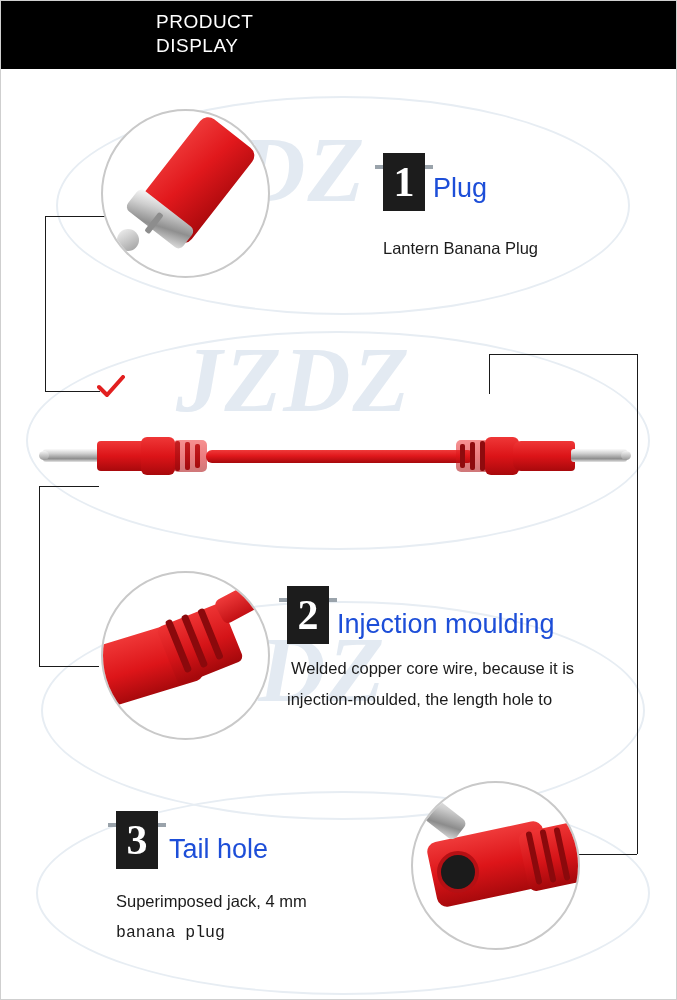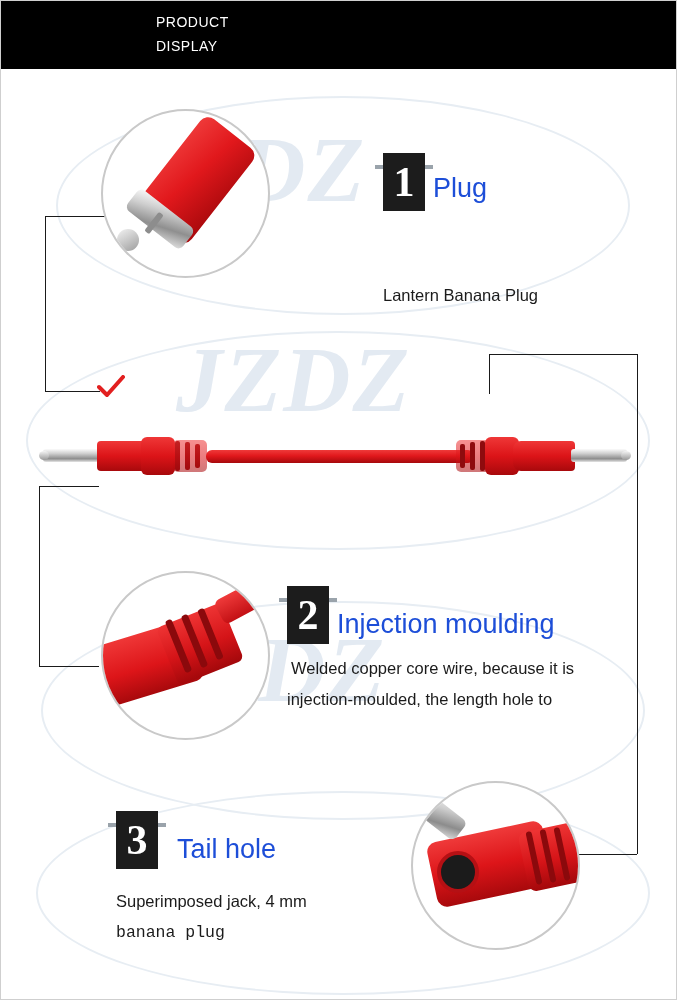--- a/index.html
+++ b/index.html
@@ -41,21 +41,21 @@
     font-size: 23px;
     font-style: italic;
     font-family: "Liberation Serif", serif;
     letter-spacing: 1px;
   }
   .header-en {
     position: absolute;
     left: 155px;
     top: 9px;
     color: #ffffff;
-    font-size: 14px;
+    font-size: 19px;
     line-height: 24px;
     letter-spacing: 0.5px;
   }
   .header-en span { display: block; }
 
   
   .wm {
     position: absolute;
     color: #e3eaf2;
     font-size: 93px;
@@ -238,21 +238,21 @@
                   border-radius:6px; background:linear-gradient(160deg,#fbfbfb 0%,#cfcfcf 30%,#8f8f8f 65%,#e2e2e2 100%);"></div>
       <div style="position:absolute; left:14px; top:118px; width:22px; height:22px; border-radius:50%;
                   background:linear-gradient(150deg,#f3f3f3,#9d9d9d);"></div>
       <div style="position:absolute; left:48px; top:100px; width:6px; height:24px; transform:rotate(38deg);
                   background:#8d8d8d; border-radius:2px;"></div>
     </div>
   </div>
 
   <div class="num-badge" style="left:382px; top:152px;">1</div>
   <div class="callout-title" style="left:432px; top:172px;">Plug</div>
-  <div class="callout-body" style="left:382px; top:232px;margin-top:47px;">Lantern Banana Plug</div>
+  <div class="callout-body" style="left:382px; top:232px;">Lantern Banana Plug</div>
 
   <svg class="check" viewBox="0 0 28 24">
     <path d="M2 12 L10 20 L26 2" stroke="#e21f1f" stroke-width="4" fill="none" stroke-linecap="round" stroke-linejoin="round"></path>
   </svg>
 
   <div style="position:absolute; left:0; top:0; width:677px; height:120px; top:400px;">
 
     <div class="pin" style="left:42px; top:48px; width:56px;"></div>
     <div class="pin-tip" style="left:38px; top:50px;"></div>
 
@@ -291,21 +291,21 @@
                   background:linear-gradient(180deg,#ef3a3a,#c31014); transform:rotate(-28deg); border-radius:6px;"></div>
     </div>
   </div>
 
   <div class="num-badge" style="left:286px; top:585px;">2</div>
   <div class="callout-title" style="left:336px; top:608px;">Injection moulding</div>
   <div class="callout-body" style="left:290px; top:652px;">Welded copper core wire, because it is</div>
   <div class="callout-body" style="left:286px; top:683px;">injection-moulded, the length hole to</div>
 
   <div class="num-badge" style="left:115px; top:810px;">3</div>
-  <div class="callout-title" style="left:176px; top:833px;">Tail hole</div>
+  <div class="callout-title" style="left:168px; top:833px;">Tail hole</div>
   <div class="callout-body" style="left:115px; top:885px;">Superimposed jack, 4 mm</div>
   <div class="callout-body" style="left:115px; top:916px;font-family:Liberation Mono, monospace;">banana plug</div>
 
   <div class="zoom-circle zc3">
     <div class="zoom-inner" style="left:0;top:0;width:165px;height:165px;">
       <div style="position:absolute; left:18px; top:48px; width:118px; height:66px; border-radius:10px;
                   background:linear-gradient(180deg,#ef3a3a 0%,#dd1519 50%,#a8090c 100%); transform:rotate(-12deg);"></div>
       <div style="position:absolute; left:110px; top:44px; width:58px; height:60px; border-radius:8px;
                   background:linear-gradient(180deg,#ee3434 0%,#d51418 55%,#a3080b 100%); transform:rotate(-12deg);"></div>
       <div style="position:absolute; left:118px; top:48px; width:6px; height:54px; background:#8b090c; transform:rotate(-12deg); border-radius:3px;"></div>

